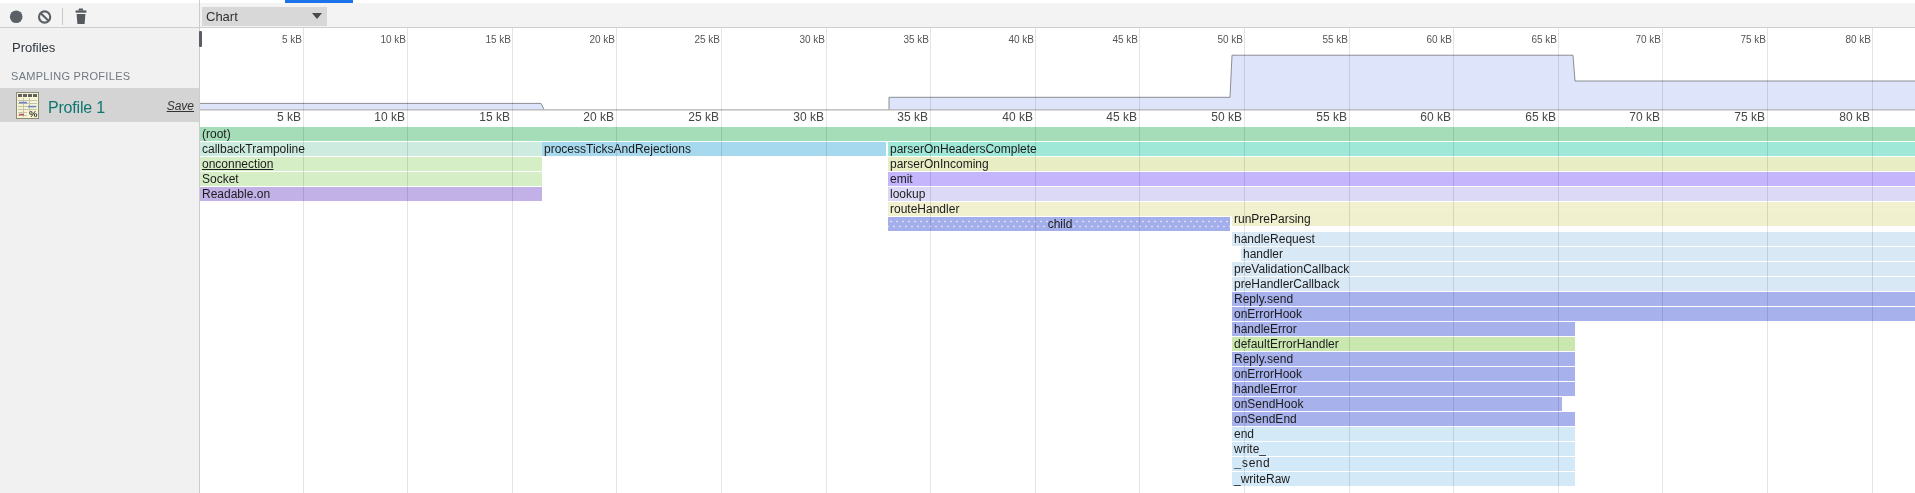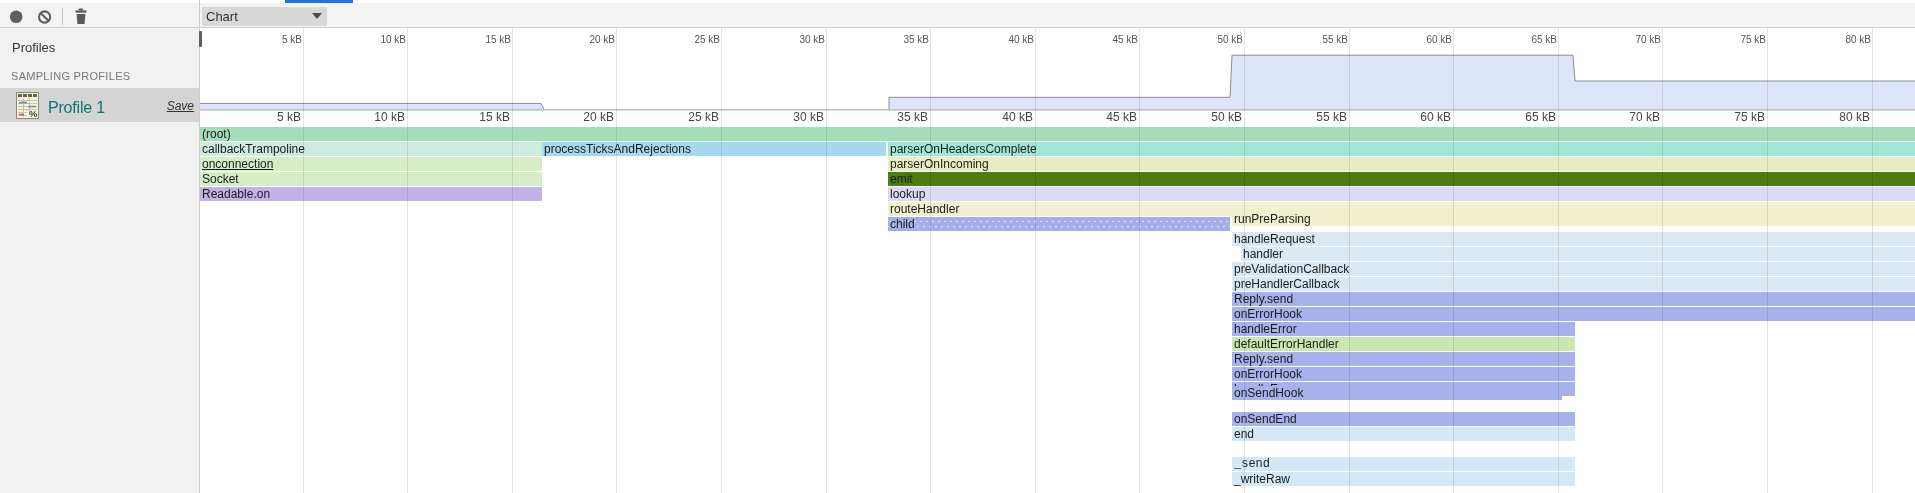--- a/index.html
+++ b/index.html
@@ -5,21 +5,21 @@
   * { margin:0; padding:0; box-sizing:border-box; }
   html,body { width:1915px; height:493px; overflow:hidden; background:#fff;
     font-family:"Liberation Sans", sans-serif; }
   #app { position:relative; width:1915px; height:493px; }
   .abs { position:absolute; }
   .bar { position:absolute; height:14px; font-size:12px; line-height:14px;
     color:#1c1c1c; padding-left:2px; white-space:nowrap; overflow:hidden; }
   .dots { background-image:
       radial-gradient(circle at 3px 4.5px, rgba(232,241,255,.75) 0.8px, rgba(232,241,255,0) 1.2px),
       radial-gradient(circle at 3px 9.5px, rgba(232,241,255,.75) 0.8px, rgba(232,241,255,0) 1.2px);
-    background-size:6px 14px, 6px 14px; background-position:0 0, 3px 0; }
+    background-size:6px 14px, 6px 14px; background-position:0 0, 3px 0;text-align:center; }
   .gl { position:absolute; top:28px; width:1px; height:465px; background:rgba(0,0,0,0.105); }
   .olab { position:absolute; top:34px; width:89px; text-align:right; font-size:10px; color:#555; }
   .flab { position:absolute; top:110px; width:92px; text-align:right; font-size:12px; color:#464646; }
 </style>
 </head>
 <body>
 <div id="app">
 
   <div class="abs" style="left:0;top:0;width:1915px;height:3px;background:#fff;"></div>
   <div class="abs" style="left:285px;top:0;width:68px;height:3px;background:#1a73e8;"></div>
@@ -78,40 +78,41 @@
   </svg>
   <div class="abs" style="left:199px;top:31px;width:3px;height:16px;background:#5a5e63;border-radius:1px;"></div>
 
 <div class="bar" style="left:200px;top:127px;width:1715px;background:#a6ddb9;">(root)</div>
 <div class="bar" style="left:200px;top:142px;width:342px;background:#cdecdf;">callbackTrampoline</div>
 <div class="bar" style="left:542px;top:142px;width:344px;background:#a6d9ee;">processTicksAndRejections</div>
 <div class="bar" style="left:888px;top:142px;width:1027px;background:#9fe8d8;">parserOnHeadersComplete</div>
 <div class="bar" style="left:200px;top:157px;width:342px;background:#d6eec6;text-decoration:underline;">onconnection</div>
 <div class="bar" style="left:888px;top:157px;width:1027px;background:#e8edc4;">parserOnIncoming</div>
 <div class="bar" style="left:200px;top:172px;width:342px;background:#d6eec6;">Socket</div>
-<div class="bar" style="left:888px;top:172px;width:1027px;background:#4d7c0f;">emit</div>
+<div class="bar" style="left:888px;top:172px;width:1027px;background:#c4b5fd;">emit</div>
 <div class="bar" style="left:200px;top:187px;width:342px;background:#c2b1e6;">Readable.on</div>
 <div class="bar" style="left:888px;top:187px;width:1027px;background:#dcd9f6;">lookup</div>
 <div class="bar" style="left:888px;top:202px;width:1027px;background:#f1f0cf;">routeHandler</div>
 <div class="bar dots" style="left:888px;top:217px;width:342px;background-color:#a3aeea;">child</div>
 <div class="bar" style="left:1232px;top:212px;width:683px;background:#f0efce;">runPreParsing</div>
 <div class="bar" style="left:1232px;top:232px;width:683px;background:#d8e8f5;">handleRequest</div>
 <div class="bar" style="left:1232px;top:247px;width:683px;background:#d8e8f5;margin-left:9px;">handler</div>
 <div class="bar" style="left:1232px;top:262px;width:683px;background:#d8e8f5;">preValidationCallback</div>
 <div class="bar" style="left:1232px;top:277px;width:683px;background:#d8e8f5;">preHandlerCallback</div>
 <div class="bar" style="left:1232px;top:292px;width:683px;background:#a7b1ec;">Reply.send</div>
 <div class="bar" style="left:1232px;top:307px;width:683px;background:#a7b1ec;">onErrorHook</div>
 <div class="bar" style="left:1232px;top:322px;width:343px;background:#a7b1ec;">handleError</div>
 <div class="bar" style="left:1232px;top:337px;width:343px;background:#c9e7af;">defaultErrorHandler</div>
 <div class="bar" style="left:1232px;top:352px;width:343px;background:#a7b1ec;">Reply.send</div>
 <div class="bar" style="left:1232px;top:367px;width:343px;background:#a7b1ec;">onErrorHook</div>
 <div class="bar" style="left:1232px;top:382px;width:343px;background:#a7b1ec;">handleError</div>
-<div class="bar" style="left:1232px;top:386px;width:330px;background:#a7b1ec;">onSendHook</div>
+<div class="bar" style="left:1232px;top:397px;width:330px;background:#a7b1ec;">onSendHook</div>
 <div class="bar" style="left:1232px;top:412px;width:343px;background:#a7b1ec;">onSendEnd</div>
 <div class="bar" style="left:1232px;top:427px;width:343px;background:#d4e9f8;">end</div>
+<div class="bar" style="left:1232px;top:442px;width:343px;background:#d4e9f8;">write_</div>
 <div class="bar" style="left:1232px;top:457px;width:343px;background:#d4e9f8;font-family:Liberation Mono, monospace;">_send</div>
 <div class="bar" style="left:1232px;top:472px;width:343px;background:#d4e9f8;">_writeRaw</div>
 
 <div class="gl" style="left:303px;"></div>
 <div class="gl" style="left:407px;"></div>
 <div class="gl" style="left:512px;"></div>
 <div class="gl" style="left:616px;"></div>
 <div class="gl" style="left:721px;"></div>
 <div class="gl" style="left:826px;"></div>
 <div class="gl" style="left:930px;"></div>

